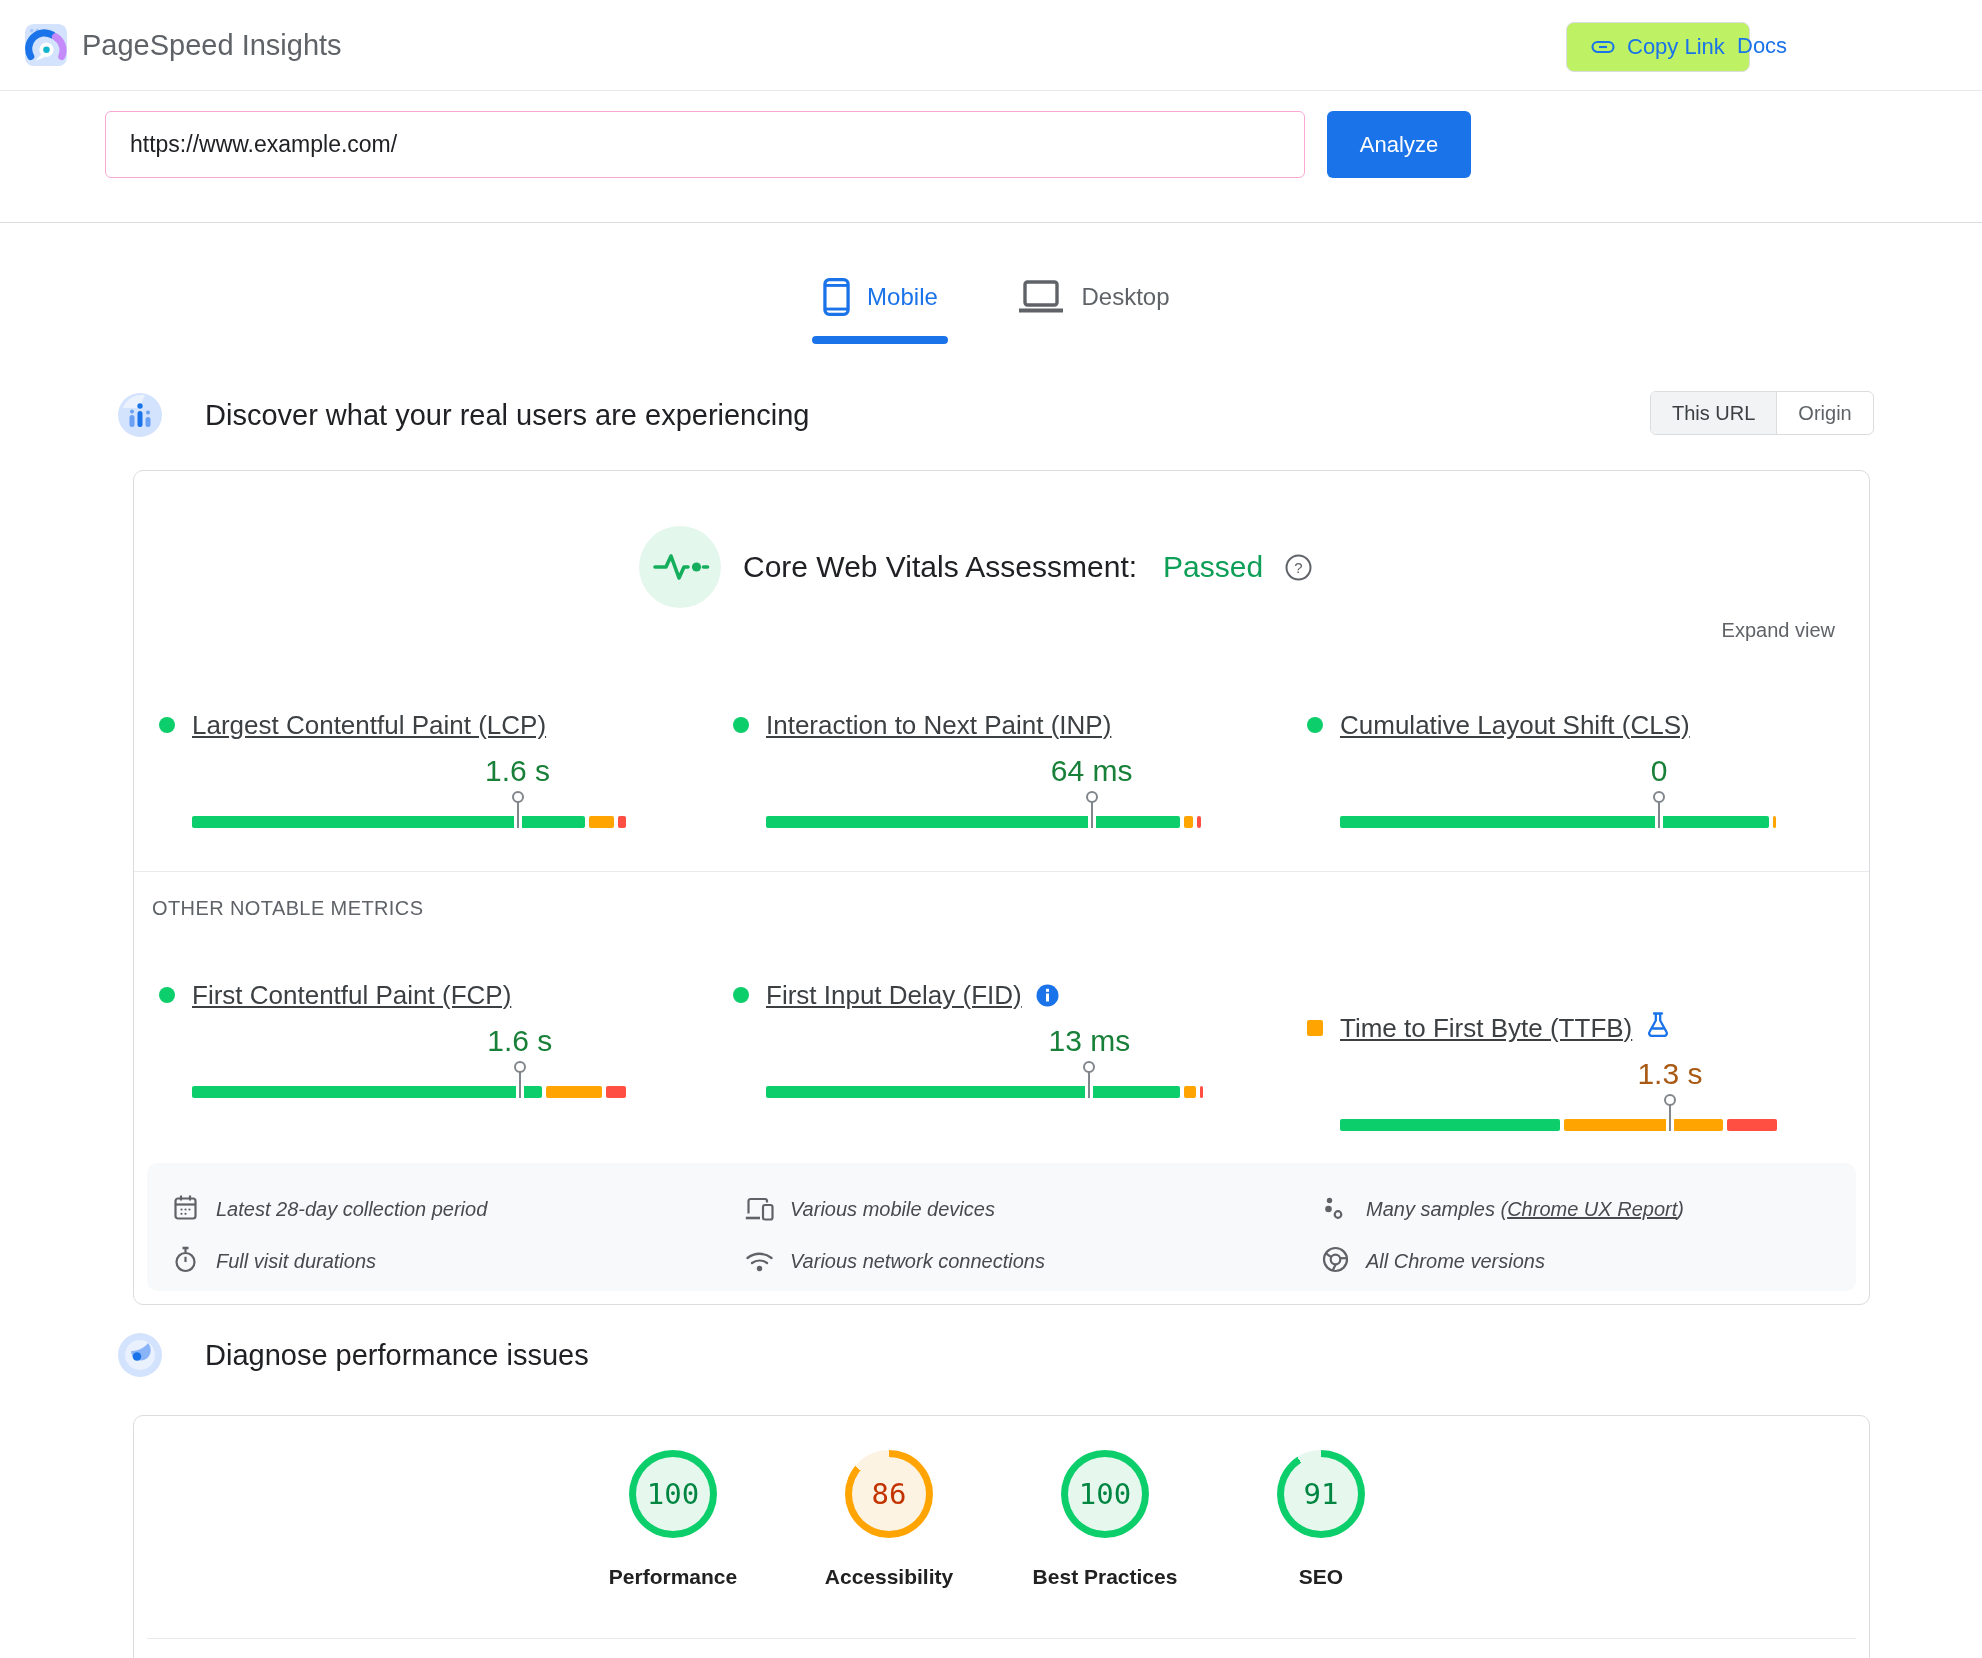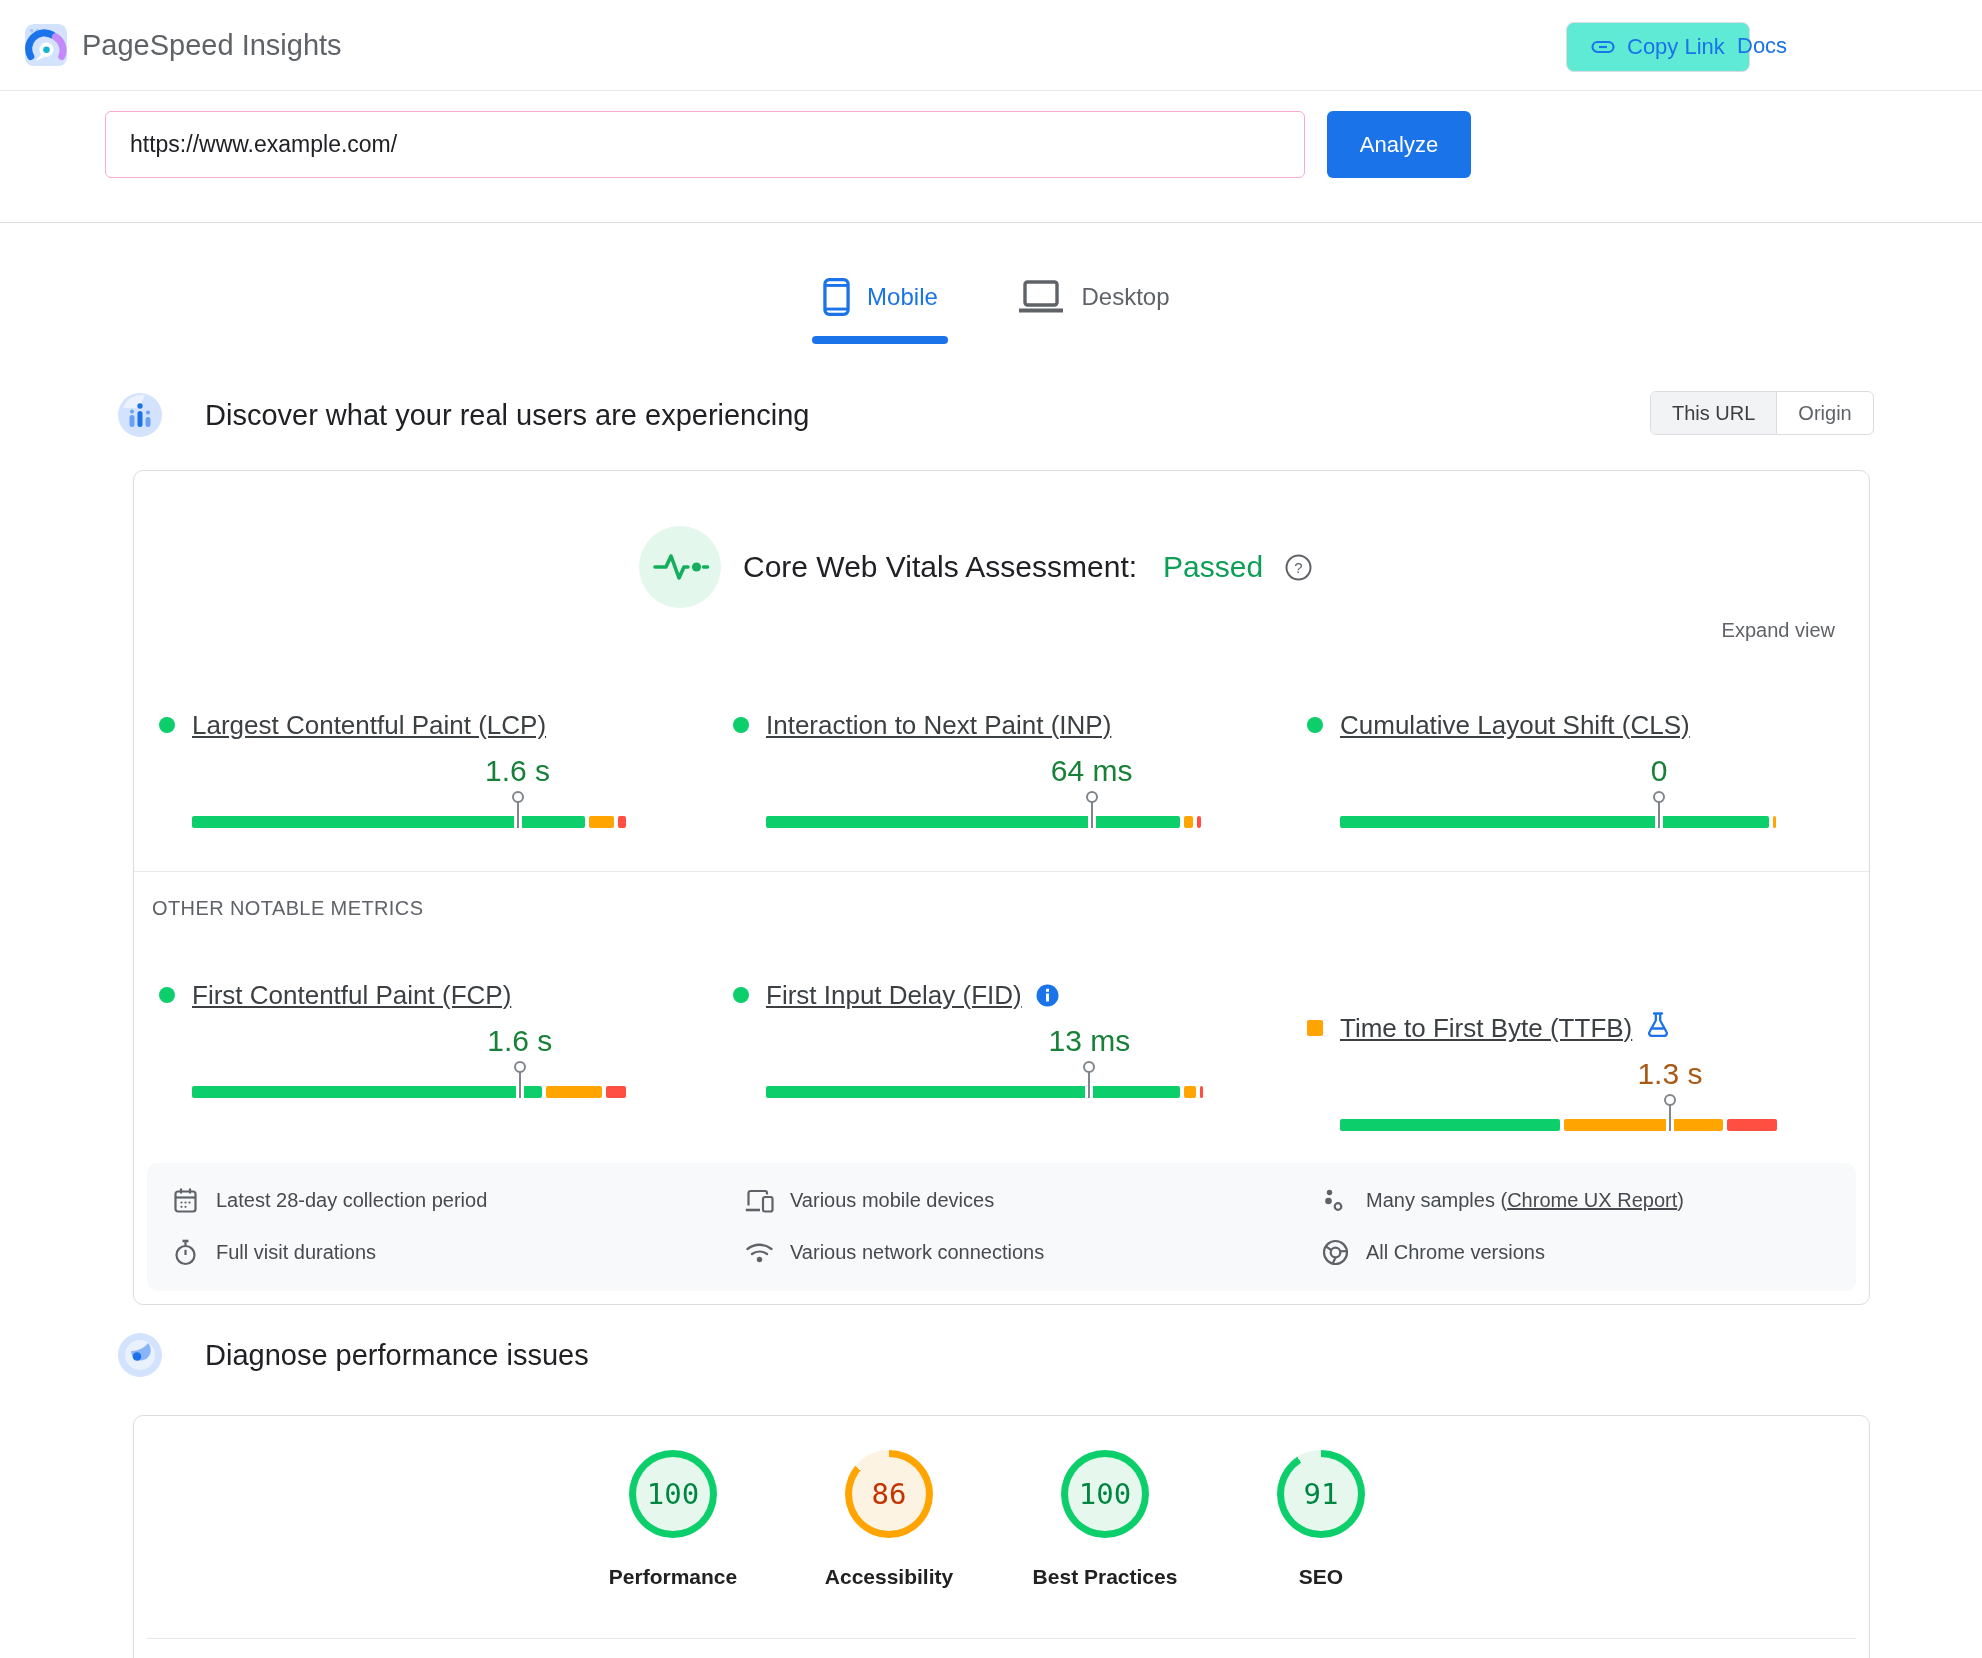--- a/index.html
+++ b/index.html
@@ -6,21 +6,21 @@
   *{box-sizing:border-box;}
   .page{position:relative;width:1982px;height:1658px;background:#fff;overflow:hidden;
         font-family:"Liberation Sans", sans-serif;color:#202124;}
 
   
   .hdr{position:absolute;left:0;top:0;right:0;height:91px;border-bottom:1px solid #e8eaed;background:#fff;}
   .logo{position:absolute;left:25px;top:24px;width:42px;height:42px;}
   .app-title{position:absolute;left:82px;top:0;height:91px;display:flex;align-items:center;
              font-size:29px;color:#5f6368;}
   .copy-btn{position:absolute;left:1566px;top:22px;height:50px;padding:0 24px;display:flex;align-items:center;gap:12px;
-            border:1px solid #dadce0;border-radius:8px;background:#5eead4;color:#1a73e8;font-size:22px;font-weight:500;cursor:pointer;
+            border:1px solid #dadce0;border-radius:8px;background:#bef264;color:#1a73e8;font-size:22px;font-weight:500;cursor:pointer;
             font-family:"Liberation Sans",sans-serif;}
   .docs-link{position:absolute;left:1737px;top:0;height:91px;display:flex;align-items:center;
              color:#1a73e8;font-size:22px;font-weight:500;cursor:pointer;}
 
   
   .url-input{position:absolute;left:105px;top:111px;width:1200px;height:67px;border:1px solid #f9a8d4;
              border-radius:6px;padding:0 24px;font-size:23px;color:#202124;font-family:"Liberation Sans",sans-serif;}
   .analyze-btn{position:absolute;left:1327px;top:111px;width:144px;height:67px;background:#1a73e8;border:none;
                border-radius:6px;color:#fff;font-size:22px;font-weight:500;cursor:pointer;font-family:"Liberation Sans",sans-serif;}
   .search-divider{position:absolute;left:0;right:0;top:222px;border-top:1px solid #dadce0;}
@@ -66,21 +66,21 @@
   .m-notch{position:absolute;bottom:0;left:-4px;width:8px;height:12px;background:#fff;}
   .m-stem{position:absolute;bottom:0;left:-1px;width:2px;height:26px;background:#80868b;}
   .m-pin{position:absolute;bottom:25px;left:-6px;width:12px;height:12px;border:2px solid #80868b;border-radius:50%;background:#fff;}
 
   .cwv-div{position:absolute;left:0;right:0;top:400px;border-top:1px solid #e8eaed;}
   .onm-label{position:absolute;left:18px;top:426px;font-size:20px;font-weight:500;letter-spacing:.4px;color:#5f6368;}
 
   
   .fstrip{position:absolute;left:13px;right:13px;top:692px;height:128px;background:#f8f9fa;border-radius:10px;}
   .fn-col{position:absolute;top:16px;display:flex;flex-direction:column;gap:10px;}
-  .fn-item{display:flex;align-items:center;gap:16px;height:42px;font-size:20px;color:#474b4f;white-space:nowrap;}
+  .fn-item{display:flex;align-items:flex-end;gap:16px;height:42px;font-size:20px;color:#474b4f;white-space:nowrap;font-style:italic;}
   .fn-icon{width:30px;display:flex;justify-content:center;}
   .fn-link{text-decoration:underline;cursor:pointer;}
 
   
   .gauge{position:absolute;top:34px;width:216px;text-align:center;cursor:pointer;}
   .g-ring{width:88px;height:88px;margin:0 auto;border-radius:50%;position:relative;}
   .g-fill{position:absolute;inset:7px;border-radius:50%;display:flex;align-items:center;justify-content:center;
           font-family:"DejaVu Sans Mono",monospace;font-size:29px;}
   .g-label{margin-top:27px;font-size:21px;font-weight:600;color:#212121;}
   .lab-div{position:absolute;left:13px;right:13px;top:222px;border-top:1px solid #e8eaed;}

